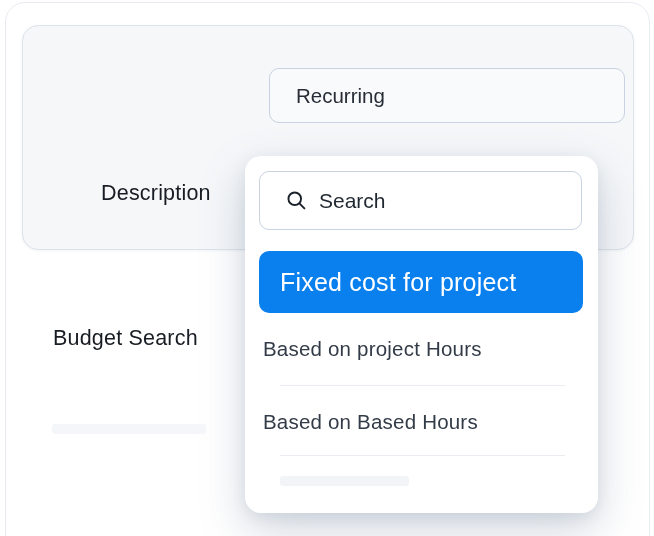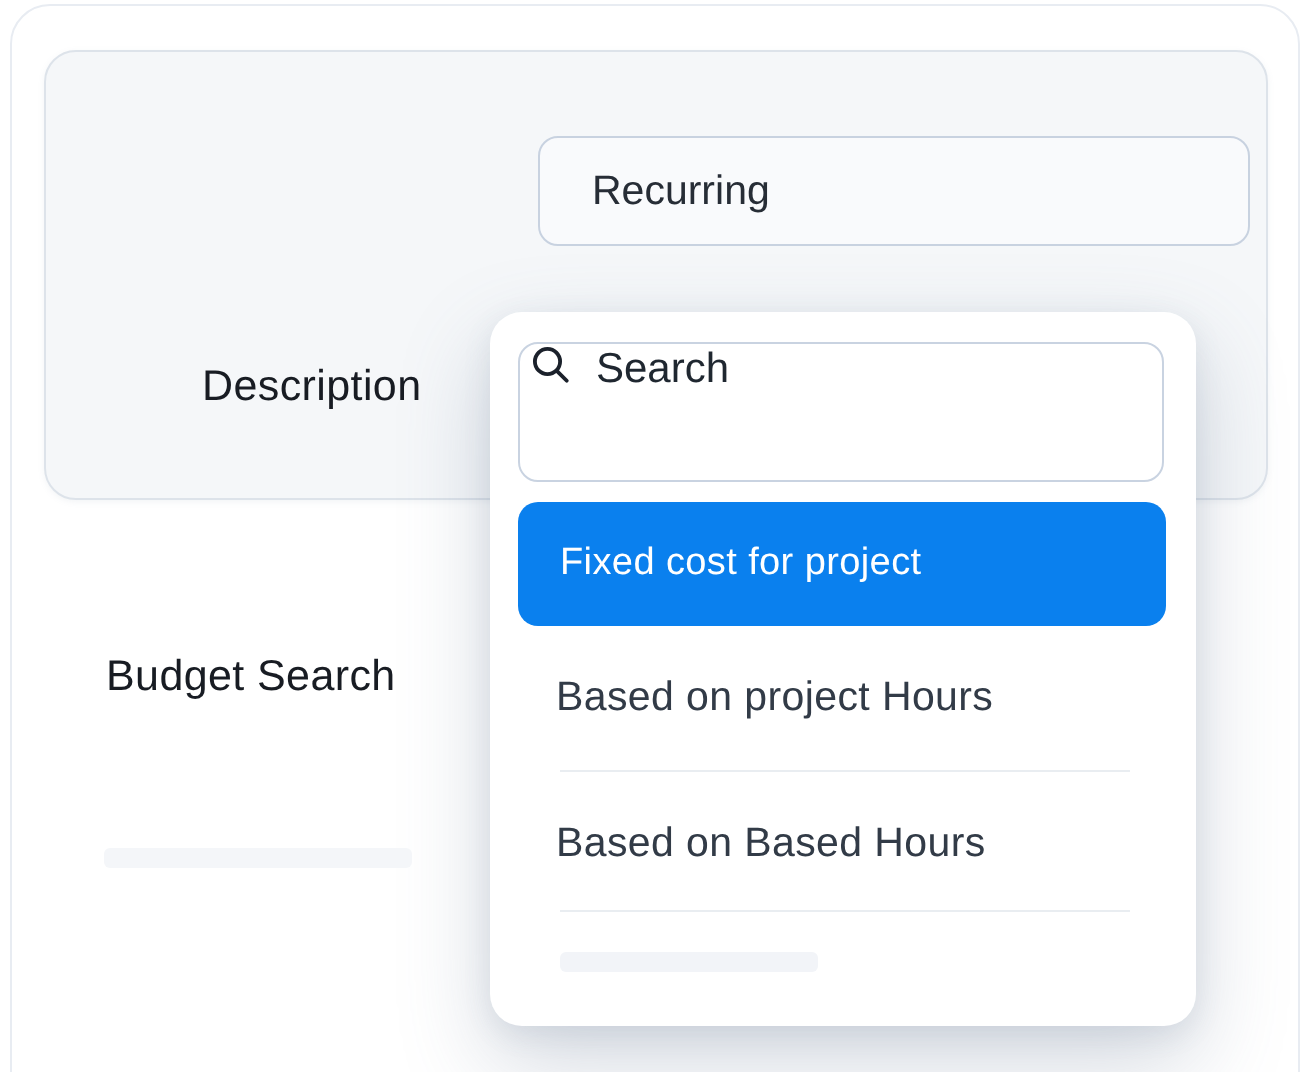--- a/index.html
+++ b/index.html
@@ -29,40 +29,40 @@
     box-sizing:border-box;border:1px solid #c8d2e0;border-radius:10px;
     background:#f9fafc;display:flex;align-items:center;padding-left:26px;
     font-size:20.5px;color:#272d36;margin-left:28px;
   }
   .dropdown{
     position:absolute;left:245px;top:156px;width:353px;height:357px;
     background:#ffffff;border-radius:16px;
     box-shadow:0 18px 45px rgba(93,112,140,0.28),0 4px 14px rgba(93,112,140,0.12);
   }
   .search-box{
-    position:absolute;left:14px;top:15px;width:323px;height:70px;
+    position:absolute;left:14px;top:15px;width:323px;height:59px;
     box-sizing:border-box;border:1px solid #c9d3e1;border-radius:10px;
-    background:#ffffff;display:flex;align-items:flex-start;padding-left:5px;
+    background:#ffffff;display:flex;align-items:center;padding-left:26px;
   }
   .search-box svg{flex:0 0 auto;}
   .search-input{
     border:none;outline:none;background:transparent;
     font-family:"Liberation Sans",sans-serif;
     font-size:21px;color:#1f2730;margin-left:10px;width:240px;
   }
   .search-input::placeholder{color:#1f2730;opacity:1;}
   .option-selected{
     position:absolute;left:14px;top:95px;width:324px;height:62px;
     border-radius:10px;display:flex;align-items:center;padding-left:21px;
-    box-sizing:border-box;color:#ffffff;font-size:19px;font-weight:500;
+    box-sizing:border-box;color:#ffffff;font-size:25px;font-weight:500;
     letter-spacing:.2px;cursor:pointer;
   }
   .option-row{
     position:absolute;left:0;width:100%;height:72px;box-sizing:border-box;
-    display:flex;align-items:center;padding-left:33px;
+    display:flex;align-items:center;padding-left:18px;
     font-size:20.5px;color:#323b47;letter-spacing:.2px;cursor:pointer;
   }
   .option-row-1{top:157px;}
   .option-row-2{top:230px;}
   .divider{
     position:absolute;left:35px;width:285px;height:0;
     border-top:1px solid #e9edf1;
   }
   .divider-1{top:229px;}
   .divider-2{top:299px;}

